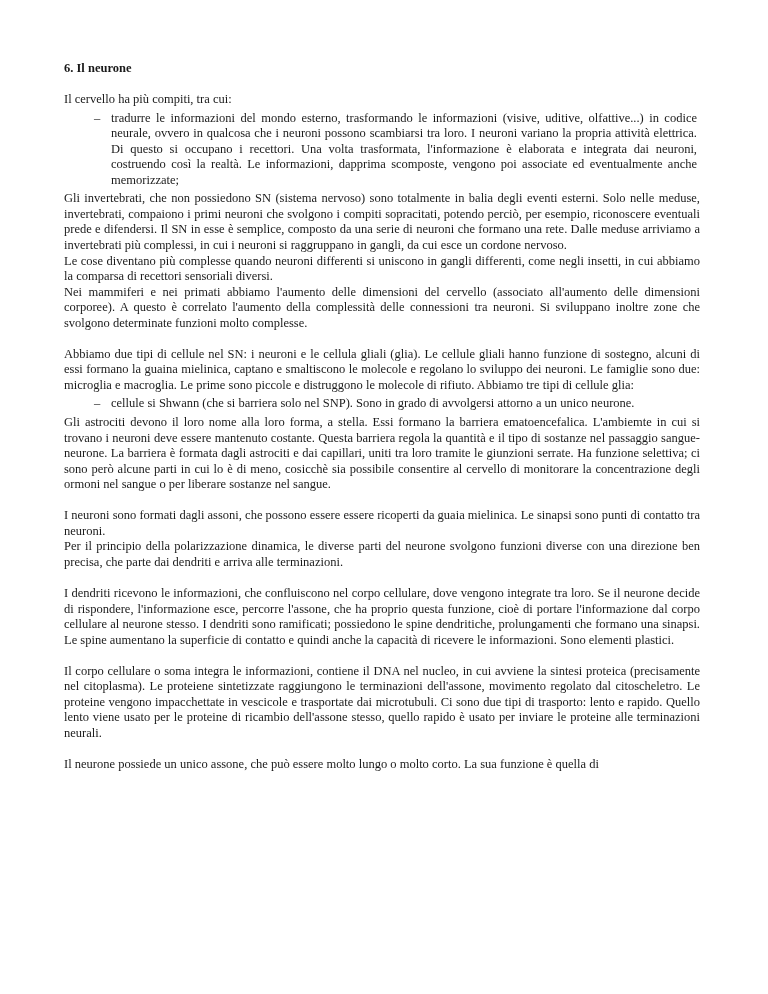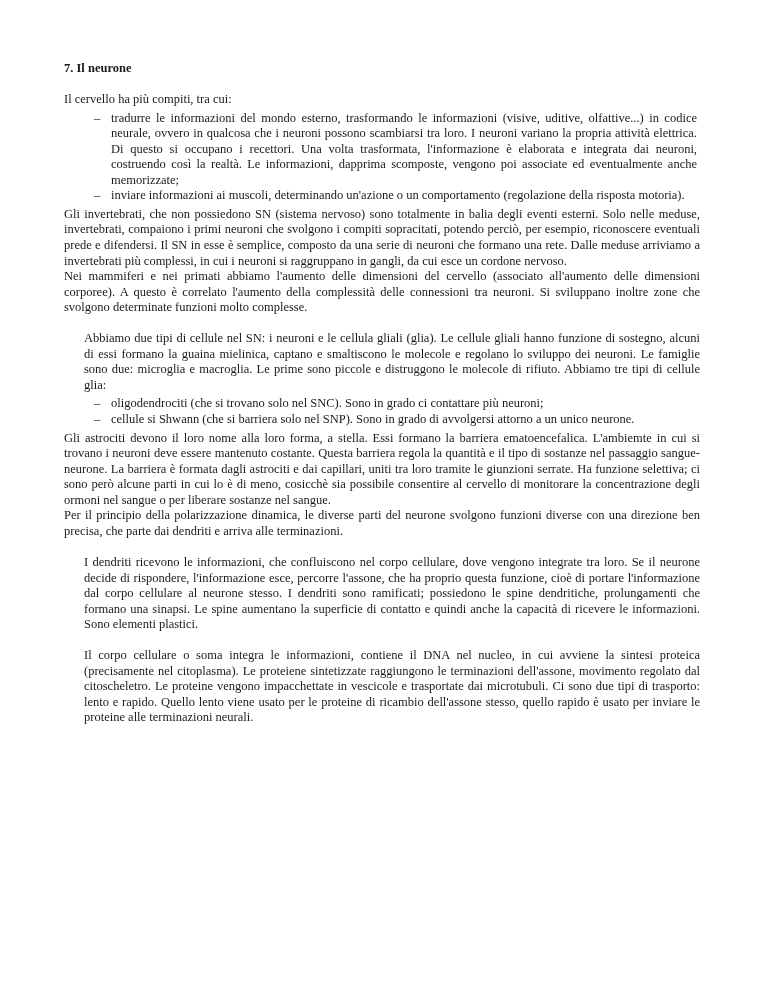--- a/index.html
+++ b/index.html
@@ -29,21 +29,20 @@
     font-weight: bold;
     margin: 0 0 15.55px 0;
     text-align: left;
   }
   .content p {
     margin: 0;
     font-family: Liberation Serif, serif;
   }
   .content p.gap {
     margin-top: 15.55px;
-    margin-left: 20px;
   }
   ul.dash-list {
     margin: 3px;
     padding: 0 0 0 44px;
     list-style: none;
   }
   ul.dash-list li {
     position: relative;
   }
   ul.dash-list li::before {
@@ -52,42 +51,43 @@
     left: -17px;
     top: 0;
   }
 </style>
 </head>
 <body>
 
 <div class="page">
   <div class="content">
 
-    <div class="doc-title">7. Il neurone</div>
+    <div class="doc-title">6. Il neurone</div>
 
     <p>Il cervello ha più compiti, tra cui:</p>
 
     <ul class="dash-list">
       <li>tradurre le informazioni del mondo esterno, trasformando le informazioni (visive, uditive, olfattive...) in codice neurale, ovvero in qualcosa che i neuroni possono scambiarsi tra loro. I neuroni variano la propria attività elettrica. Di questo si occupano i recettori. Una volta trasformata, l'informazione è elaborata e integrata dai neuroni, costruendo così la realtà. Le informazioni, dapprima scomposte, vengono poi associate ed eventualmente anche memorizzate;</li>
-      <li>inviare informazioni ai muscoli, determinando un'azione o un comportamento (regolazione della risposta motoria).</li>
     </ul>
 
     <p>Gli invertebrati, che non possiedono SN (sistema nervoso) sono totalmente in balia degli eventi esterni. Solo nelle meduse, invertebrati, compaiono i primi neuroni che svolgono i compiti sopracitati, potendo perciò, per esempio, riconoscere eventuali prede e difendersi. Il SN in esse è semplice, composto da una serie di neuroni che formano una rete. Dalle meduse arriviamo a invertebrati più complessi, in cui i neuroni si raggruppano in gangli, da cui esce un cordone nervoso.</p>
+    <p>Le cose diventano più complesse quando neuroni differenti si uniscono in gangli differenti, come negli insetti, in cui abbiamo la comparsa di recettori sensoriali diversi.</p>
     <p>Nei mammiferi e nei primati abbiamo l'aumento delle dimensioni del cervello (associato all'aumento delle dimensioni corporee). A questo è correlato l'aumento della complessità delle connessioni tra neuroni. Si sviluppano inoltre zone che svolgono determinate funzioni molto complesse.</p>
 
     <p class="gap">Abbiamo due tipi di cellule nel SN: i neuroni e le cellula gliali (glia). Le cellule gliali hanno funzione di sostegno, alcuni di essi formano la guaina mielinica, captano e smaltiscono le molecole e regolano lo sviluppo dei neuroni. Le famiglie sono due: microglia e macroglia. Le prime sono piccole e distruggono le molecole di rifiuto. Abbiamo tre tipi di cellule glia:</p>
 
     <ul class="dash-list">
-      <li>oligodendrociti (che si trovano solo nel SNC). Sono in grado ci contattare più neuroni;</li>
       <li>cellule si Shwann (che si barriera solo nel SNP). Sono in grado di avvolgersi attorno a un unico neurone.</li>
     </ul>
 
     <p>Gli astrociti devono il loro nome alla loro forma, a stella. Essi formano la barriera ematoencefalica. L'ambiemte in cui si trovano i neuroni deve essere mantenuto costante. Questa barriera regola la quantità e il tipo di sostanze nel passaggio sangue-neurone. La barriera è formata dagli astrociti e dai capillari, uniti tra loro tramite le giunzioni serrate. Ha funzione selettiva; ci sono però alcune parti in cui lo è di meno, cosicchè sia possibile consentire al cervello di monitorare la concentrazione degli ormoni nel sangue o per liberare sostanze nel sangue.</p>
 
+    <p class="gap">I neuroni sono formati dagli assoni, che possono essere essere ricoperti da guaia mielinica. Le sinapsi sono punti di contatto tra neuroni.</p>
     <p>Per il principio della polarizzazione dinamica, le diverse parti del neurone svolgono funzioni diverse con una direzione ben precisa, che parte dai dendriti e arriva alle terminazioni.</p>
 
     <p class="gap">I dendriti ricevono le informazioni, che confluiscono nel corpo cellulare, dove vengono integrate tra loro. Se il neurone decide di rispondere, l'informazione esce, percorre l'assone, che ha proprio questa funzione, cioè di portare l'informazione dal corpo cellulare al neurone stesso. I dendriti sono ramificati; possiedono le spine dendritiche, prolungamenti che formano una sinapsi. Le spine aumentano la superficie di contatto e quindi anche la capacità di ricevere le informazioni. Sono elementi plastici.</p>
 
     <p class="gap">Il corpo cellulare o soma integra le informazioni, contiene il DNA nel nucleo, in cui avviene la sintesi proteica (precisamente nel citoplasma). Le proteiene sintetizzate raggiungono le terminazioni dell'assone, movimento regolato dal citoscheletro. Le proteine vengono impacchettate in vescicole e trasportate dai microtubuli. Ci sono due tipi di trasporto: lento e rapido. Quello lento viene usato per le proteine di ricambio dell'assone stesso, quello rapido è usato per inviare le proteine alle terminazioni neurali.</p>
 
+    <p class="gap">Il neurone possiede un unico assone, che può essere molto lungo o molto corto. La sua funzione è quella di</p>
 
   </div>
 </div>
 
 </body></html>

